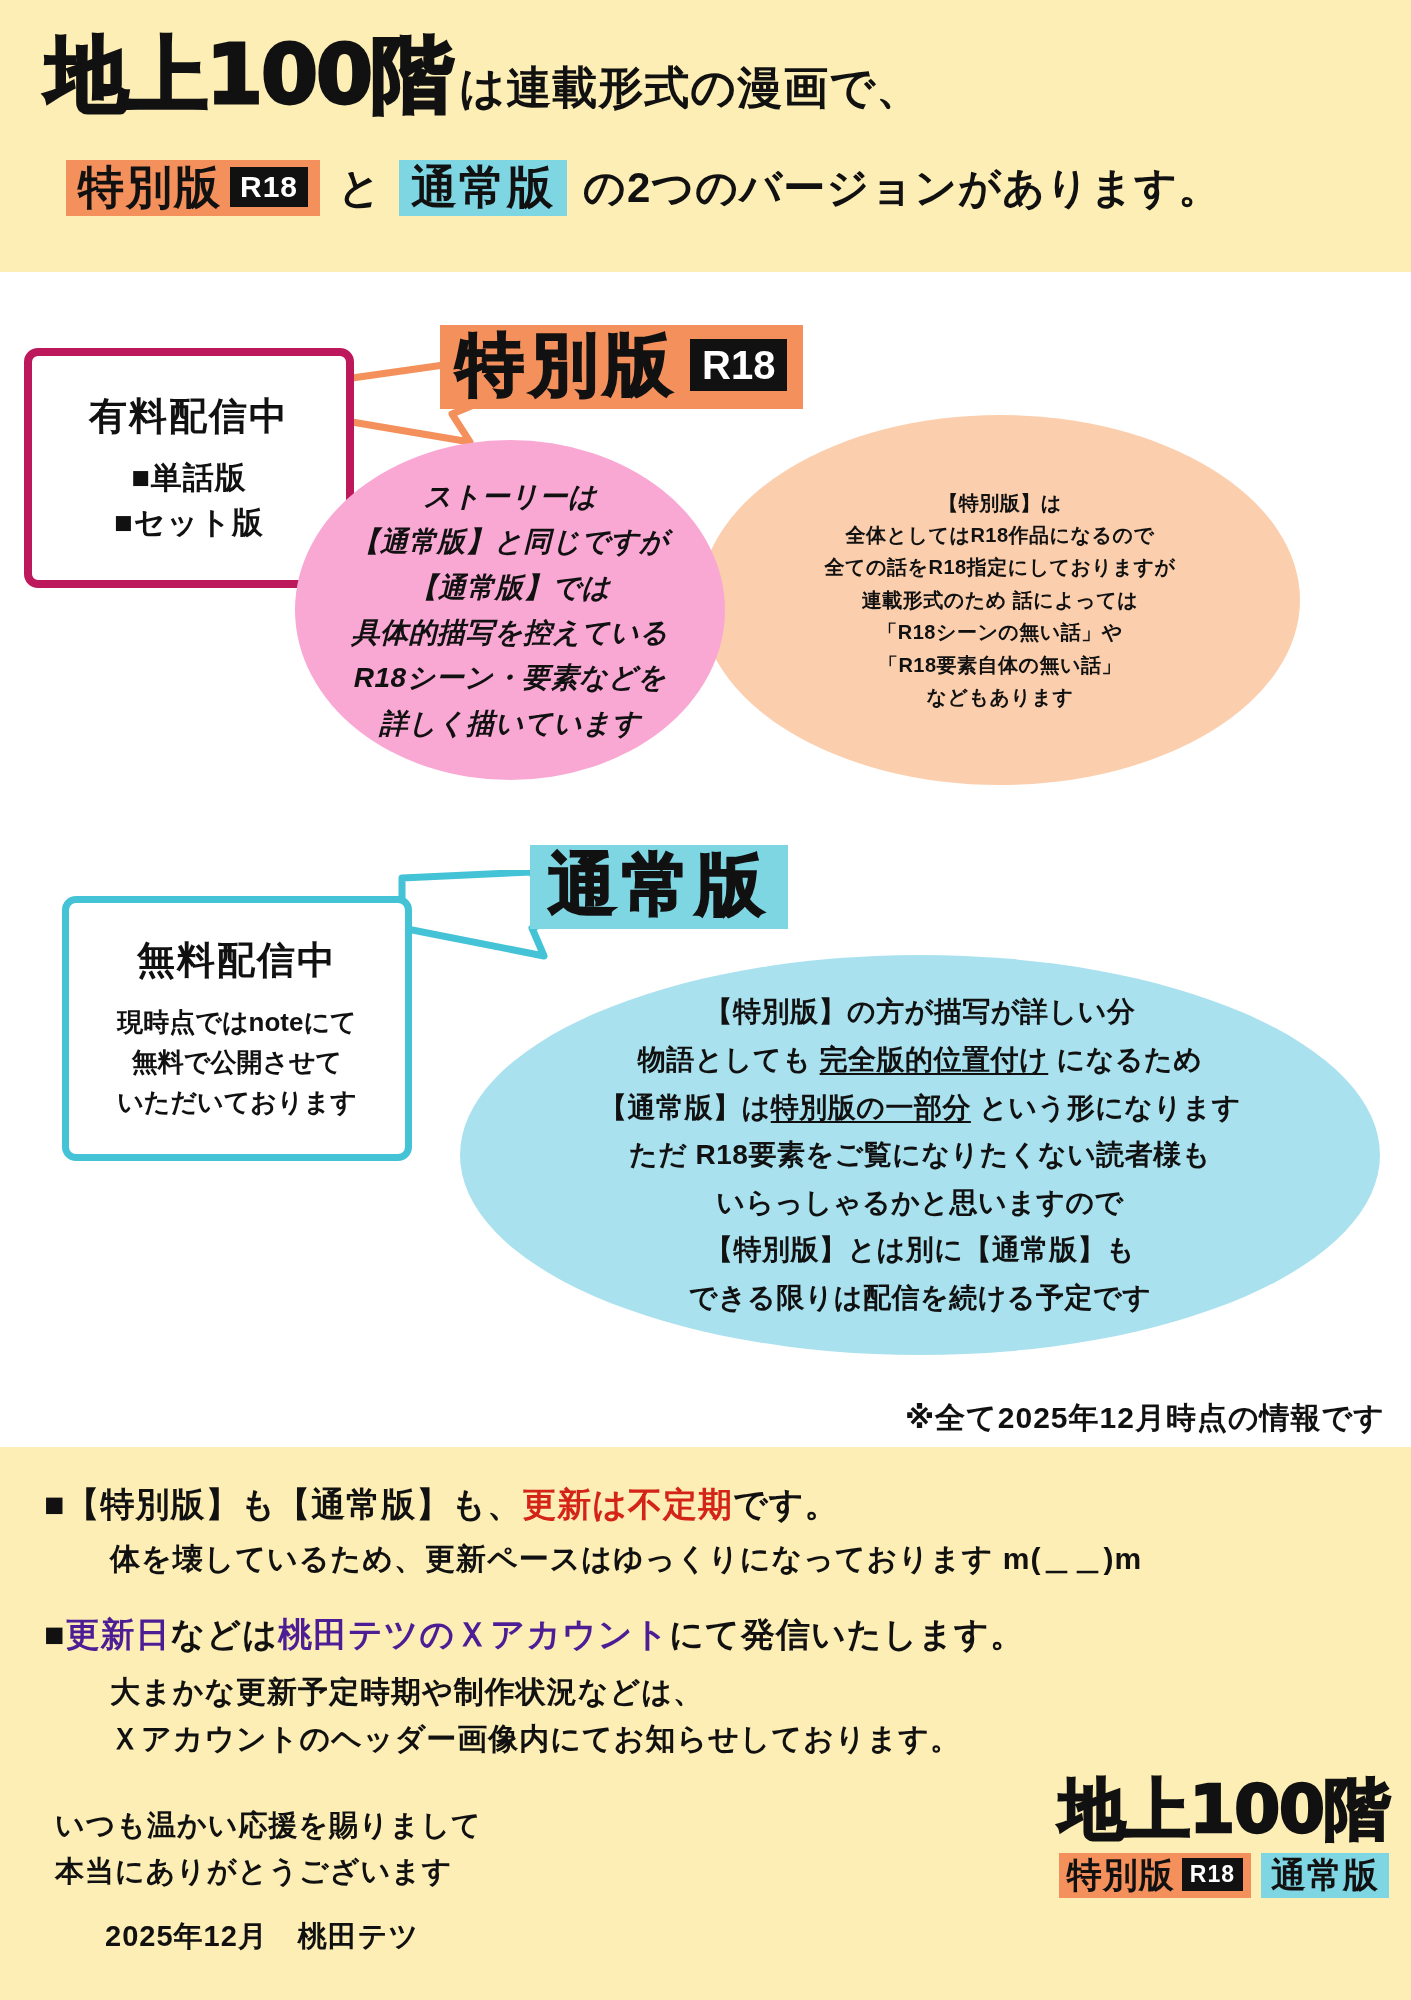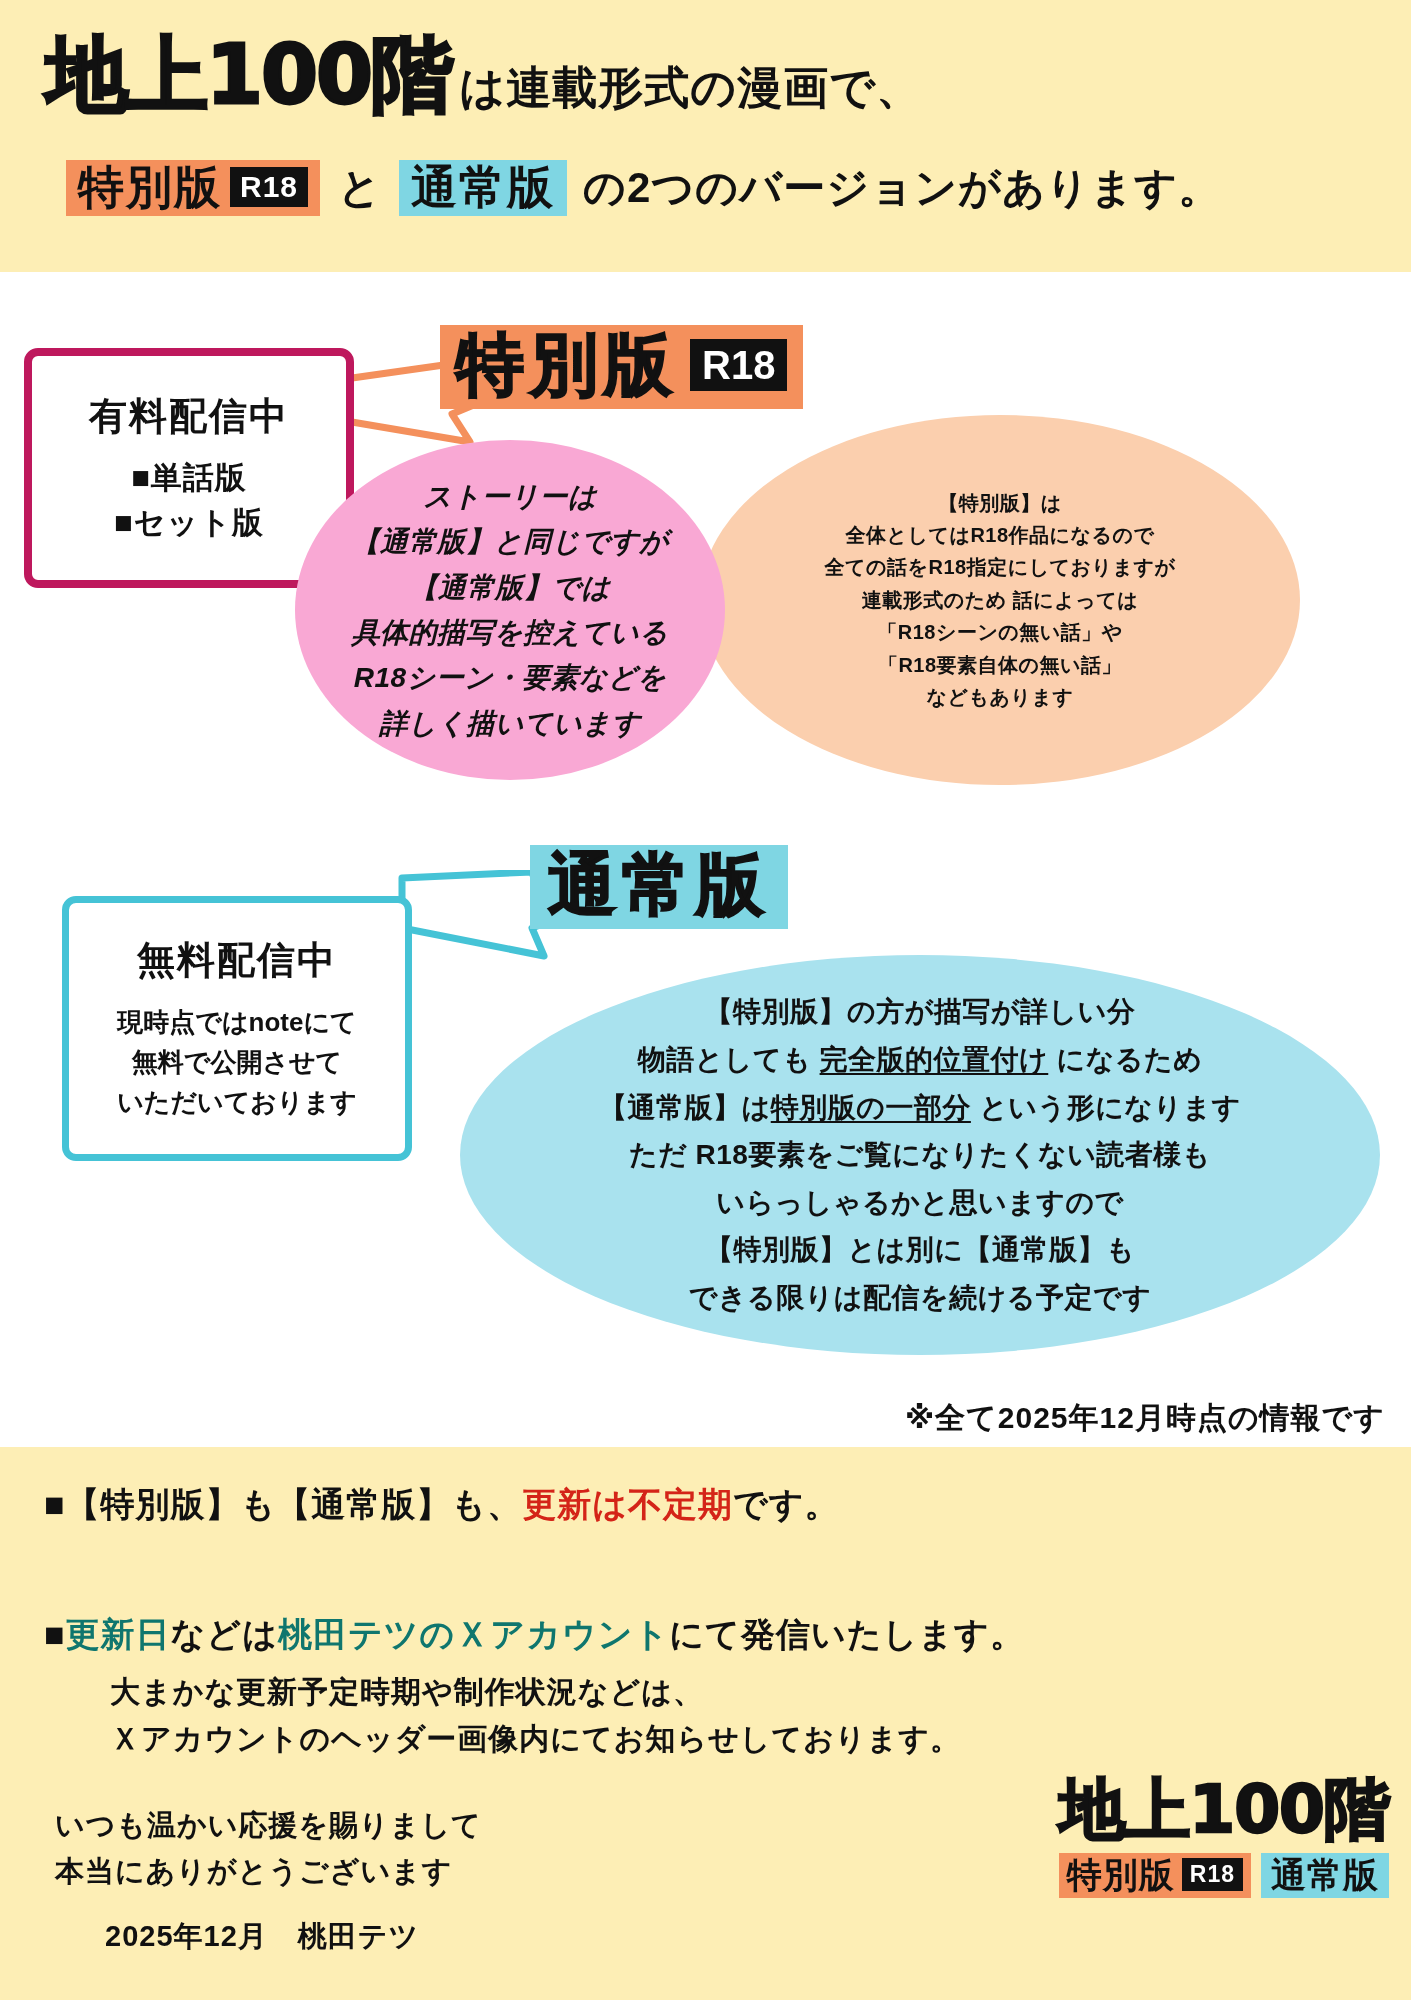--- a/index.html
+++ b/index.html
@@ -257,21 +257,21 @@
     left: 0; top: 1447px;
     width: 1411px; height: 553px;
     background: #fdeeb5;
     padding-left: 12px;
   }
   .f-line { position: absolute; white-space: nowrap; }
   .f-b1 { left: 44px; top: 35px; font-size: 34px; font-weight: bold; letter-spacing: 1px; }
   .f-b1 .red { color: #d42418; }
   .f-s1 { left: 110px; top: 92px; font-size: 30px; font-weight: bold; letter-spacing: 1px; }
   .f-b2 { left: 44px; top: 165px; font-size: 34px; font-weight: bold; letter-spacing: 1px; }
-  .f-b2 .red { color: #0f766e; }
+  .f-b2 .red { color: #4c1d95; }
   .f-s2 { left: 110px; top: 222px; font-size: 30px; font-weight: bold; line-height: 1.55; letter-spacing: 1px; }
 
   .thanks {
     position: absolute;
     left: 55px; top: 355px;
     font-size: 29px;
     font-weight: bold;
     line-height: 1.6;
     letter-spacing: 1px;
   }
@@ -415,20 +415,21 @@
 できる限りは配信を続ける予定です</p>
   </div>
 </div>
 
 <div class="note-date">※全て2025年12月時点の情報です</div>
 
 <div class="footer-band">
   <div class="f-line f-b1">
     <span>■【特別版】も【通常版】も、</span><span class="red">更新は不定期</span><span>です。</span>
   </div>
+  <div class="f-line f-s1">体を壊しているため、更新ペースはゆっくりになっております m(＿＿)m</div>
 
   <div class="f-line f-b2">
     <span>■</span><span class="red">更新日</span><span>などは</span><span class="red">桃田テツのＸアカウント</span><span>にて発信いたします。</span>
   </div>
   <div class="f-line f-s2" style="white-space:pre-line;">大まかな更新予定時期や制作状況などは、
 Ｘアカウントのヘッダー画像内にてお知らせしております。</div>
 
   <div class="thanks" style="white-space:pre-line;">いつも温かい応援を賜りまして
 本当にありがとうございます</div>
   <div class="sign">2025年12月　桃田テツ</div>

